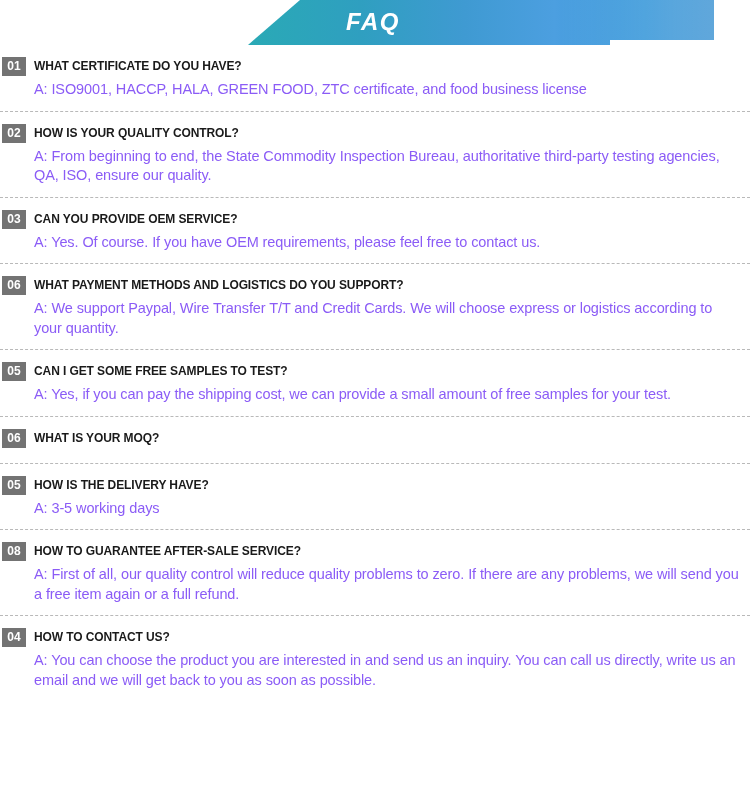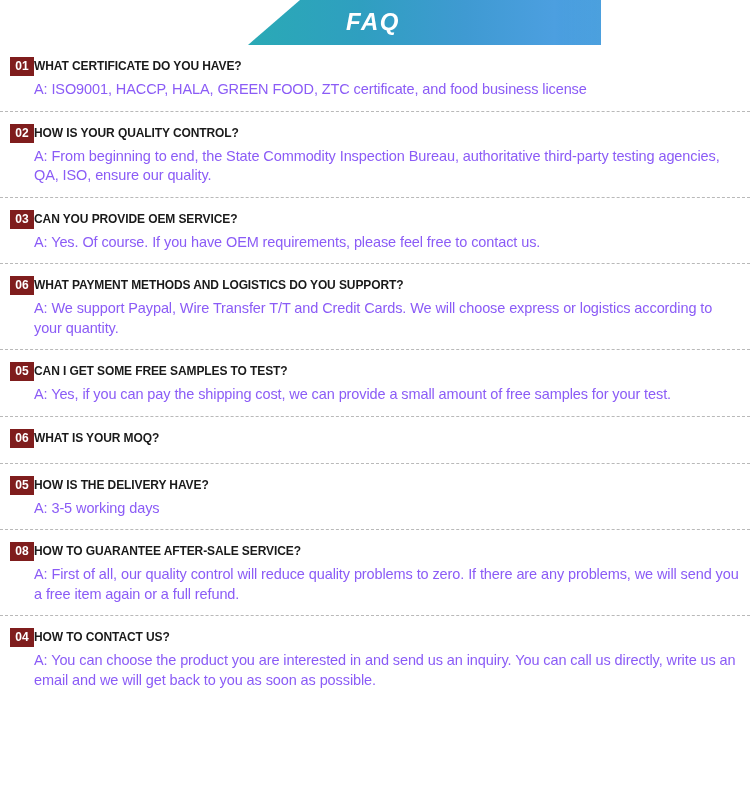--- a/index.html
+++ b/index.html
@@ -17,21 +17,21 @@
     position: relative;
     width: 750px;
     height: 801px;
     overflow: hidden;
     background: #ffffff;
   }
 
   
   .header {
     position: relative;
-    width: 601px;
+    width: 714px;
     height: 45px;
     background: #4d7c0f;
     overflow: hidden;
   }
   .header-bar {
     position: absolute;
     left: 0;
     top: 0;
     width: 750px;
     height: 45px;
@@ -94,26 +94,25 @@
     border-bottom: none;
   }
   .faq-num {
     position: absolute;
     left: 2px;
     top: 12px;
     width: 24px;
     height: 19px;
     line-height: 19px;
     text-align: center;
-    background: #7f1d1d;
+    background: #737373;
     color: #ffffff;
     font-size: 12px;
     font-weight: bold;
     font-family: "Liberation Sans", sans-serif;
-    margin-left: 8px;
   }
   .faq-q {
     font-size: 12px;
     font-weight: bold;
     color: #1a1a1a;
     letter-spacing: -0.1px;
     line-height: 18px;
     margin: 0 0 5px 0;
   }
   .faq-a {

